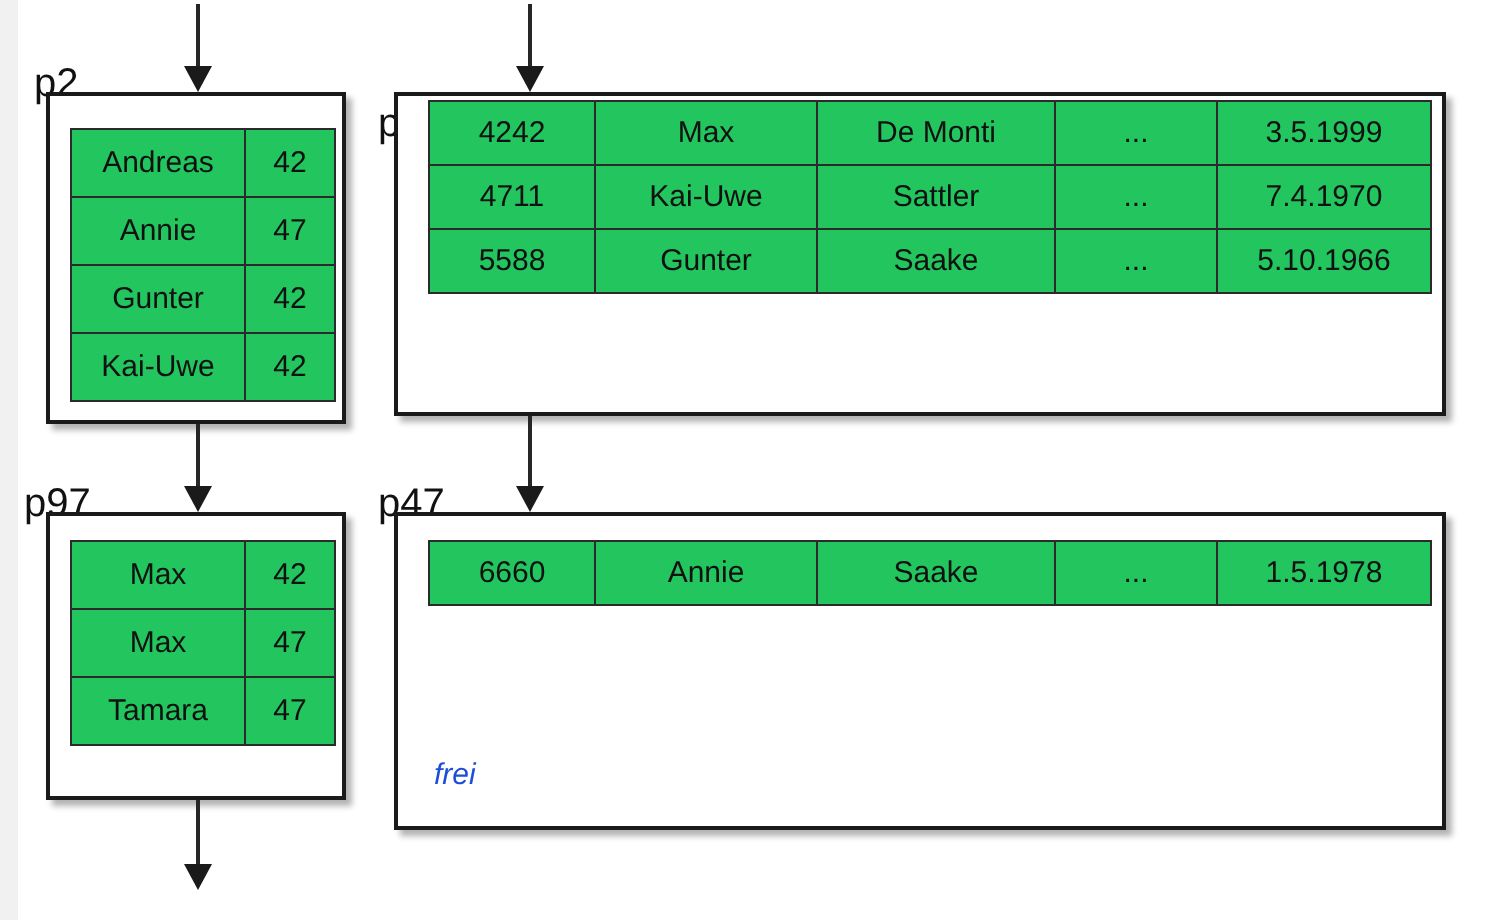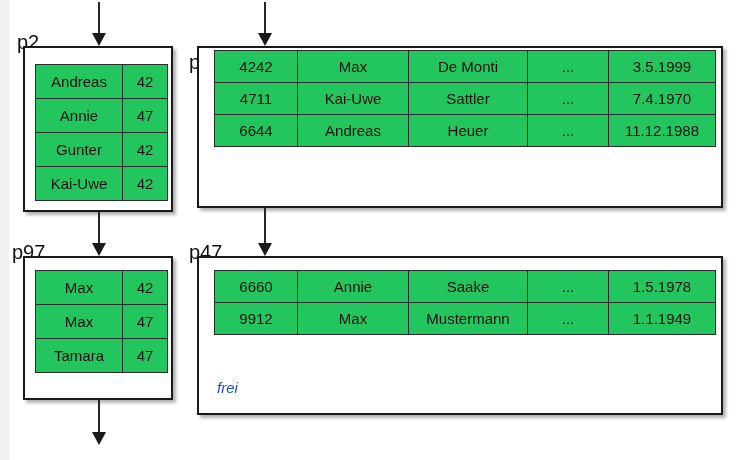--- a/index.html
+++ b/index.html
@@ -166,25 +166,25 @@
           <td class="c-date">3.5.1999</td>
         </tr>
         <tr>
           <td class="c-id">4711</td>
           <td class="c-first">Kai-Uwe</td>
           <td class="c-last">Sattler</td>
           <td class="c-dots">...</td>
           <td class="c-date">7.4.1970</td>
         </tr>
         <tr>
-          <td class="c-id">6644</td>
-          <td class="c-first">Andreas</td>
-          <td class="c-last">Heuer</td>
-          <td class="c-dots">...</td>
-          <td class="c-date">11.12.1988</td>
+          <td class="c-id">5588</td>
+          <td class="c-first">Gunter</td>
+          <td class="c-last">Saake</td>
+          <td class="c-dots">...</td>
+          <td class="c-date">5.10.1966</td>
         </tr>
       </tbody>
     </table>
   </div>
 
   <div class="arrow" style="left:91px; top:212px; width:16px; height:44px;">
     <div class="shaft" style="height:33px;"></div>
     <div class="head"></div>
   </div>
 
@@ -221,27 +221,20 @@
 
     <table class="rec-table data-table" style="left:15px; top:12px;">
       <tbody>
         <tr>
           <td class="c-id">6660</td>
           <td class="c-first">Annie</td>
           <td class="c-last">Saake</td>
           <td class="c-dots">...</td>
           <td class="c-date">1.5.1978</td>
         </tr>
-        <tr>
-          <td class="c-id">9912</td>
-          <td class="c-first">Max</td>
-          <td class="c-last">Mustermann</td>
-          <td class="c-dots">...</td>
-          <td class="c-date">1.1.1949</td>
-        </tr>
       </tbody>
     </table>
 
     <div class="free-label" style="left:18px; top:121px;">frei</div>
   </div>
 
   <div class="arrow" style="left:91px; top:400px; width:16px; height:45px;">
     <div class="shaft" style="height:34px;"></div>
     <div class="head"></div>
   </div>

